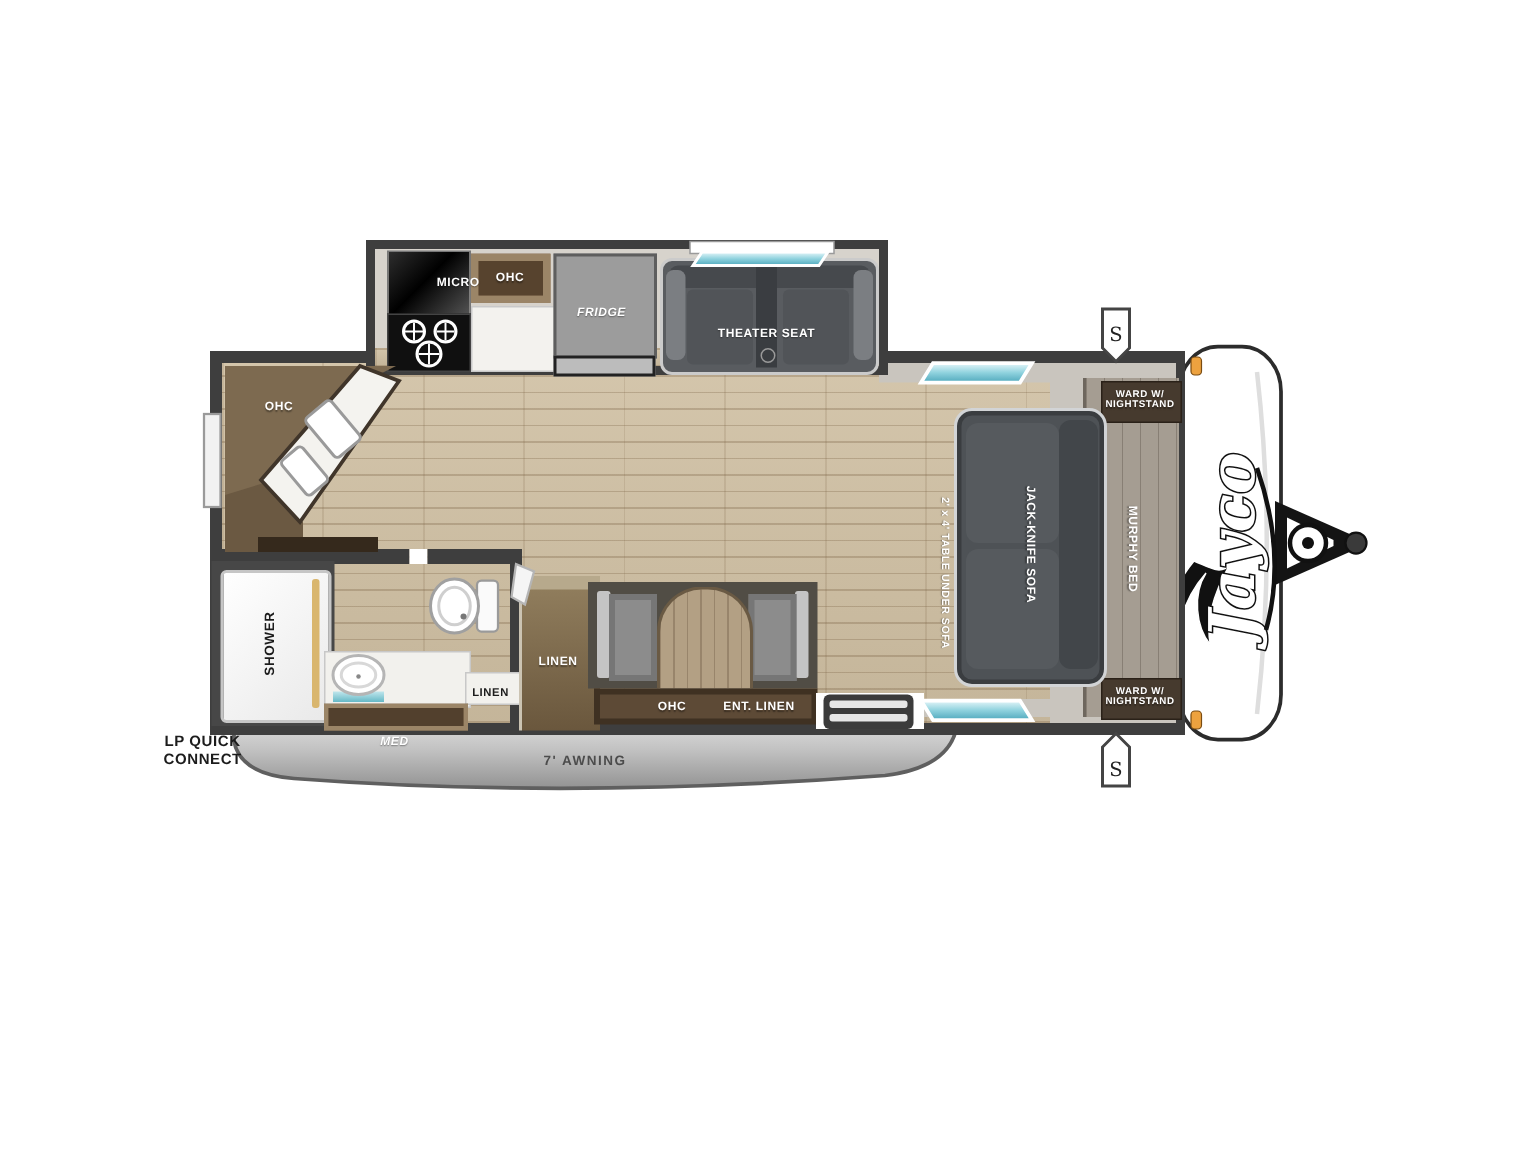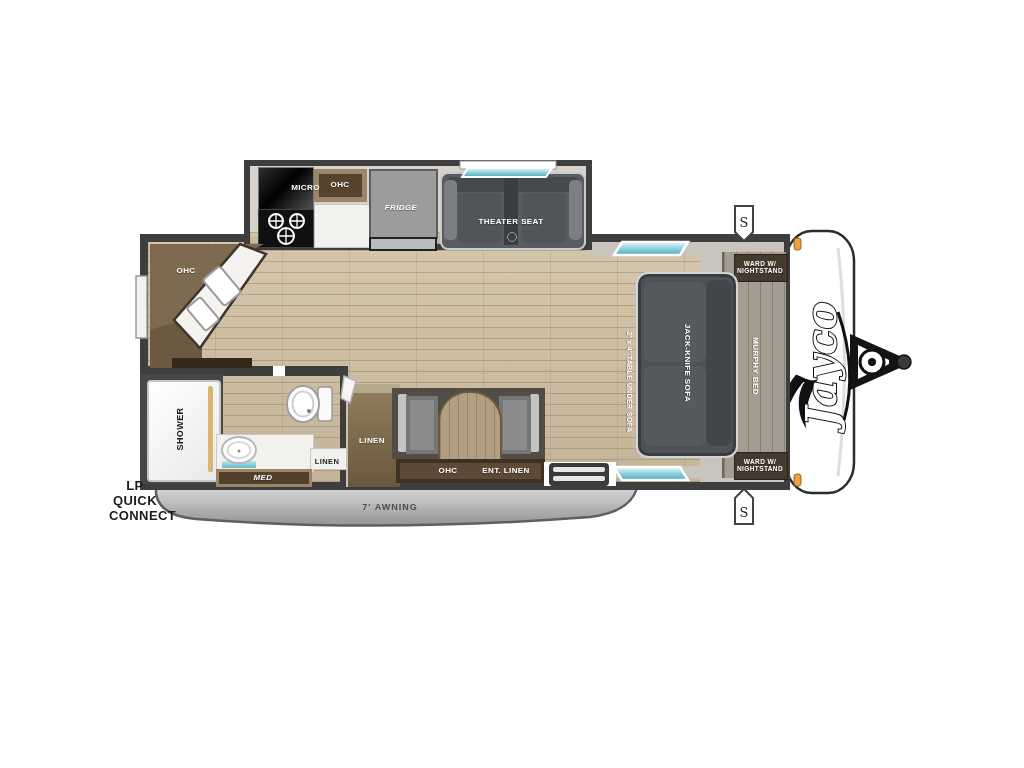--- a/index.html
+++ b/index.html
@@ -203,26 +203,26 @@
       <text x="744" y="517" text-anchor="middle" font-family="DejaVu Serif, serif" font-size="13" fill="#222">S</text>
     </g>
   </svg>
 
   <div class="lbl" style="left:285px;top:188px;padding-left:41px;">MICRO</div>
   <div class="lbl" style="left:340px;top:185px;">OHC</div>
   <div class="lbl" style="left:401px;top:208px;font-style:italic;">FRIDGE</div>
   <div class="lbl" style="left:511px;top:222px;">THEATER SEAT</div>
   <div class="lbl" style="left:186px;top:271px;">OHC</div>
   <div class="lbl vccw dark" style="left:180px;top:429px;font-size:9px;">SHOWER</div>
-  <div class="lbl" style="left:263px;top:478px;font-style:italic;">MED</div>
+  <div class="lbl" style="left:263px;top:494px;font-style:italic;">MED</div>
   <div class="lbl dark" style="left:327px;top:462px;font-size:7.5px;">LINEN</div>
   <div class="lbl" style="left:372px;top:441px;">LINEN</div>
   <div class="lbl" style="left:448px;top:471px;">OHC</div>
   <div class="lbl" style="left:506px;top:471px;">ENT. LINEN</div>
   <div class="lbl vcw" style="left:629px;top:382px;font-size:7px;">2' x 4' TABLE UNDER SOFA</div>
   <div class="lbl vcw" style="left:687px;top:363px;">JACK-KNIFE SOFA</div>
   <div class="lbl vcw" style="left:755px;top:366px;">MURPHY BED</div>
   <div class="lbl wrap" style="left:760px;top:267px;width:52px;font-size:6.5px;">WARD W/ NIGHTSTAND</div>
   <div class="lbl wrap" style="left:760px;top:465px;width:52px;font-size:6.5px;">WARD W/ NIGHTSTAND</div>
   <div class="lbl dark" style="left:390px;top:507px;font-size:9px;letter-spacing:1px;color:#4c4c4c;">7' AWNING</div>
-  <div class="lbl wrap dark" style="left:135px;top:501px;width:52px;font-size:13px;">LP QUICK CONNECT</div>
+  <div class="lbl wrap dark" style="left:135px;top:501px;width:52px;font-size:10px;">LP QUICK CONNECT</div>
 
 </div>
 
 </body></html>

